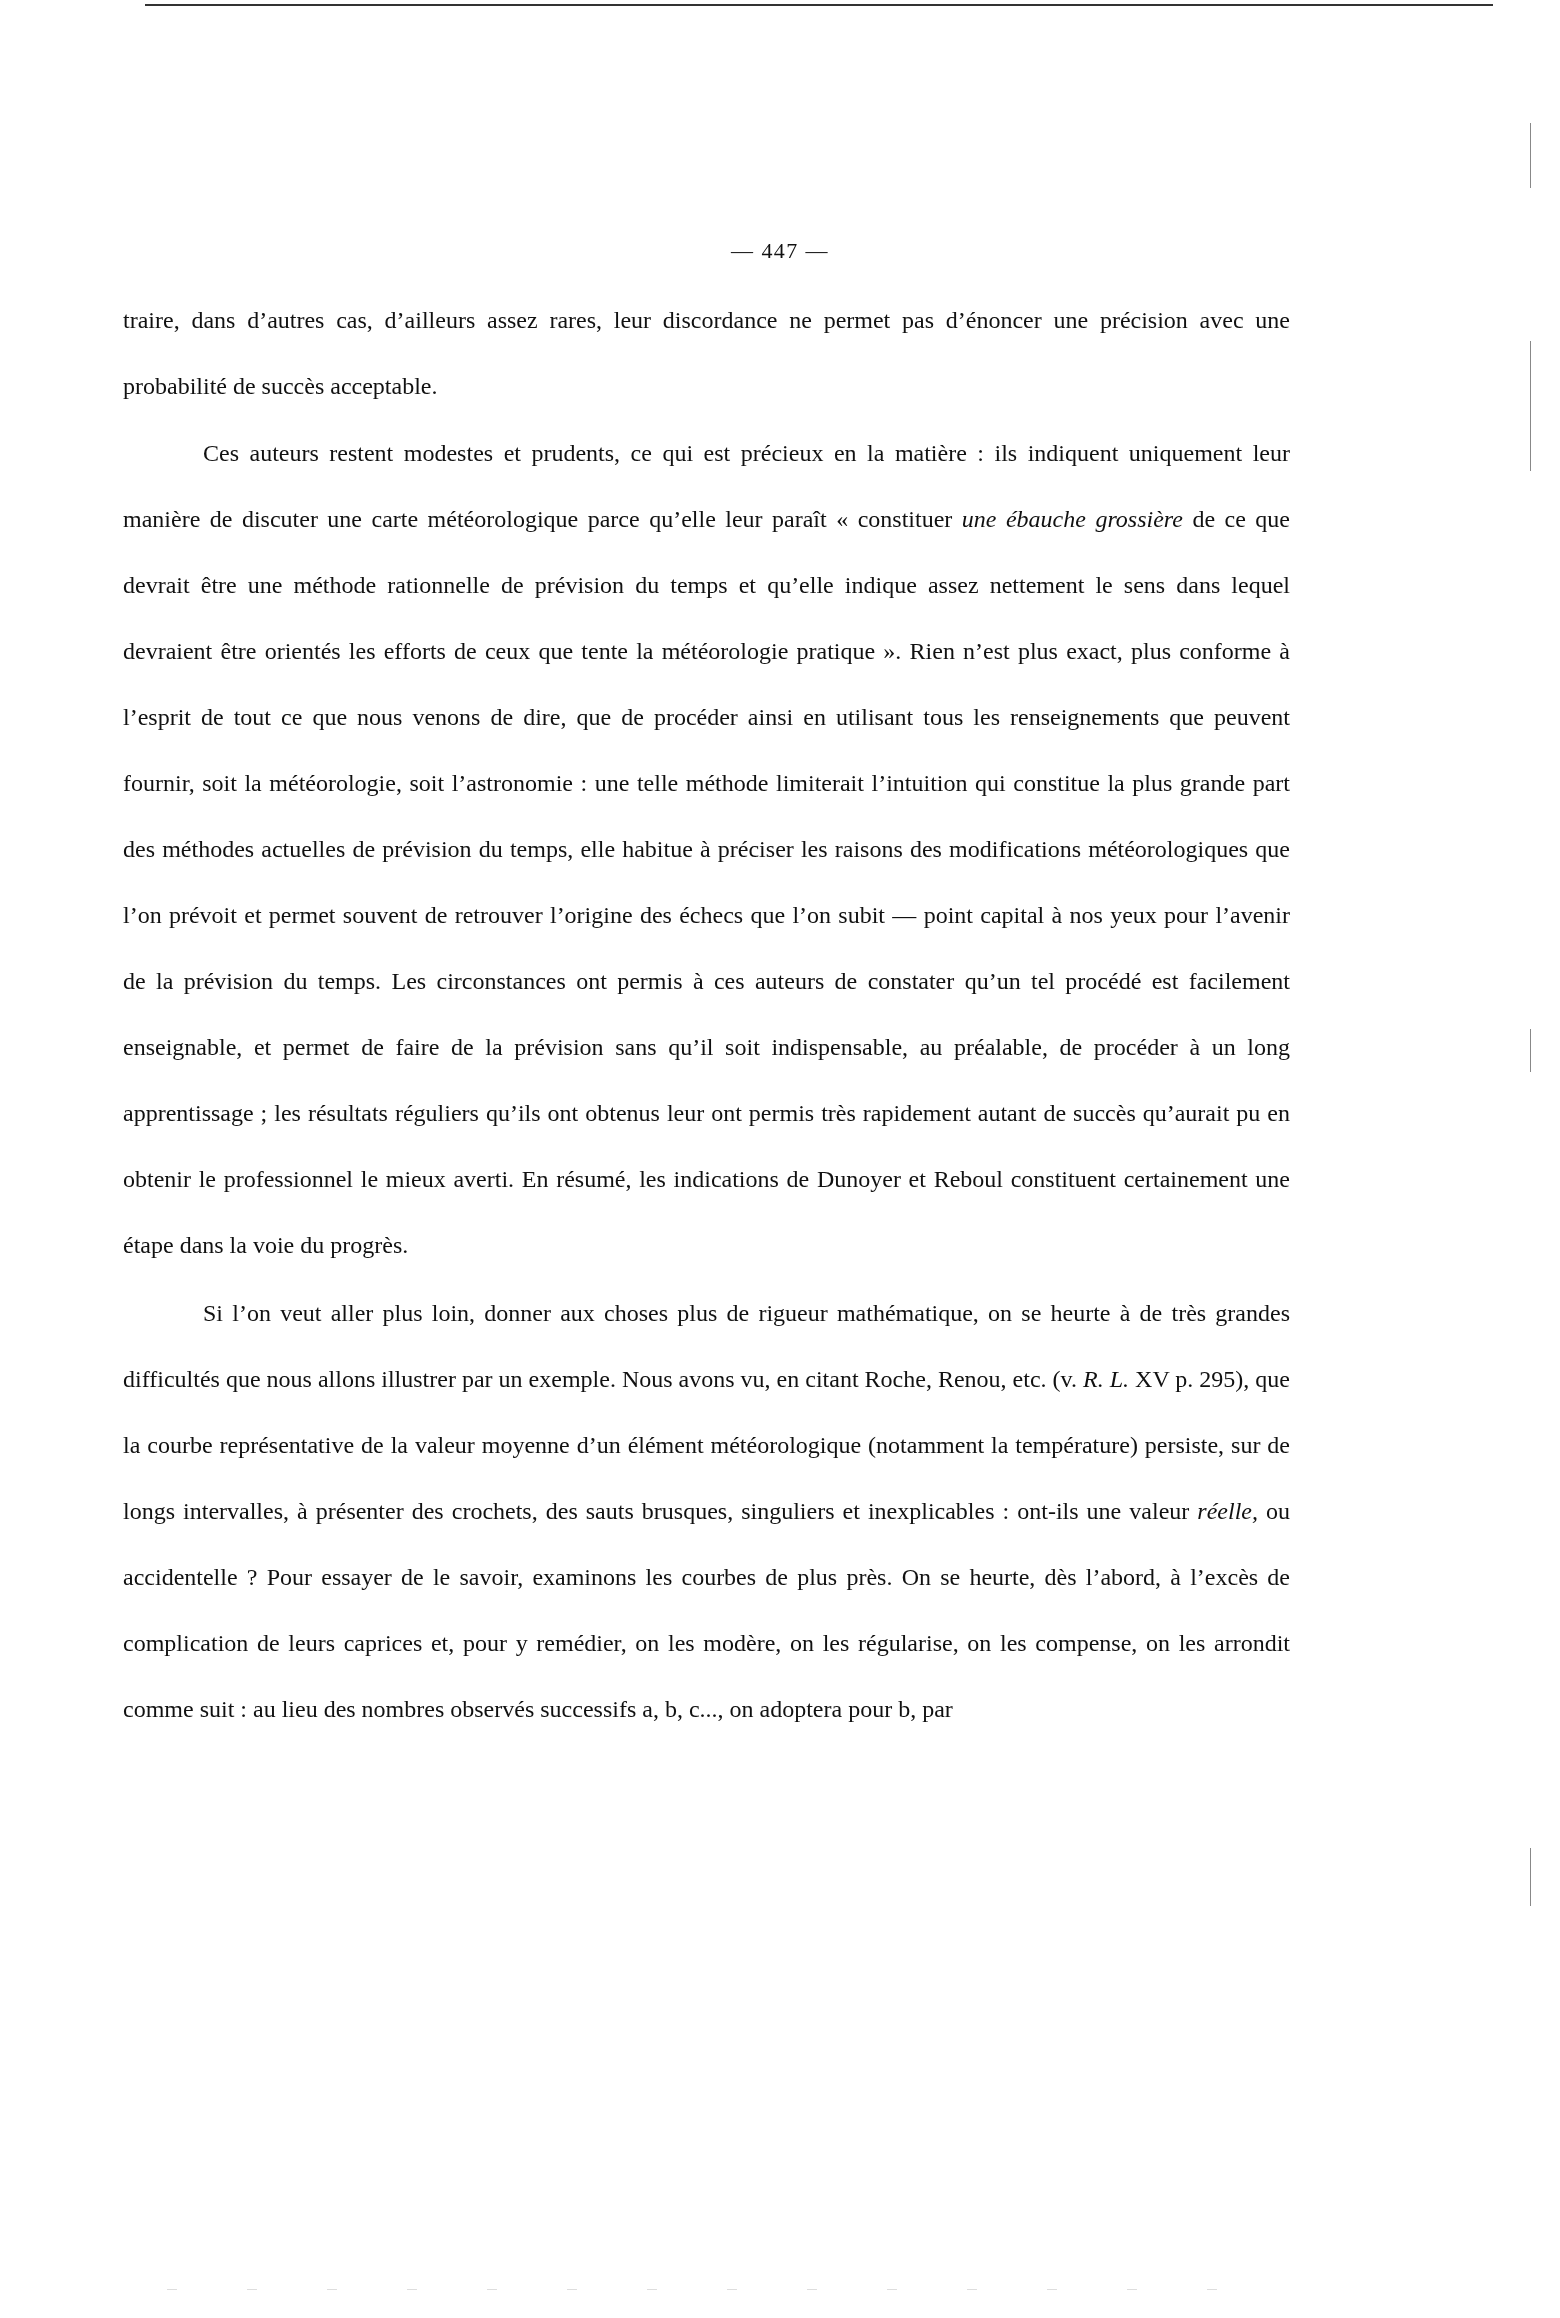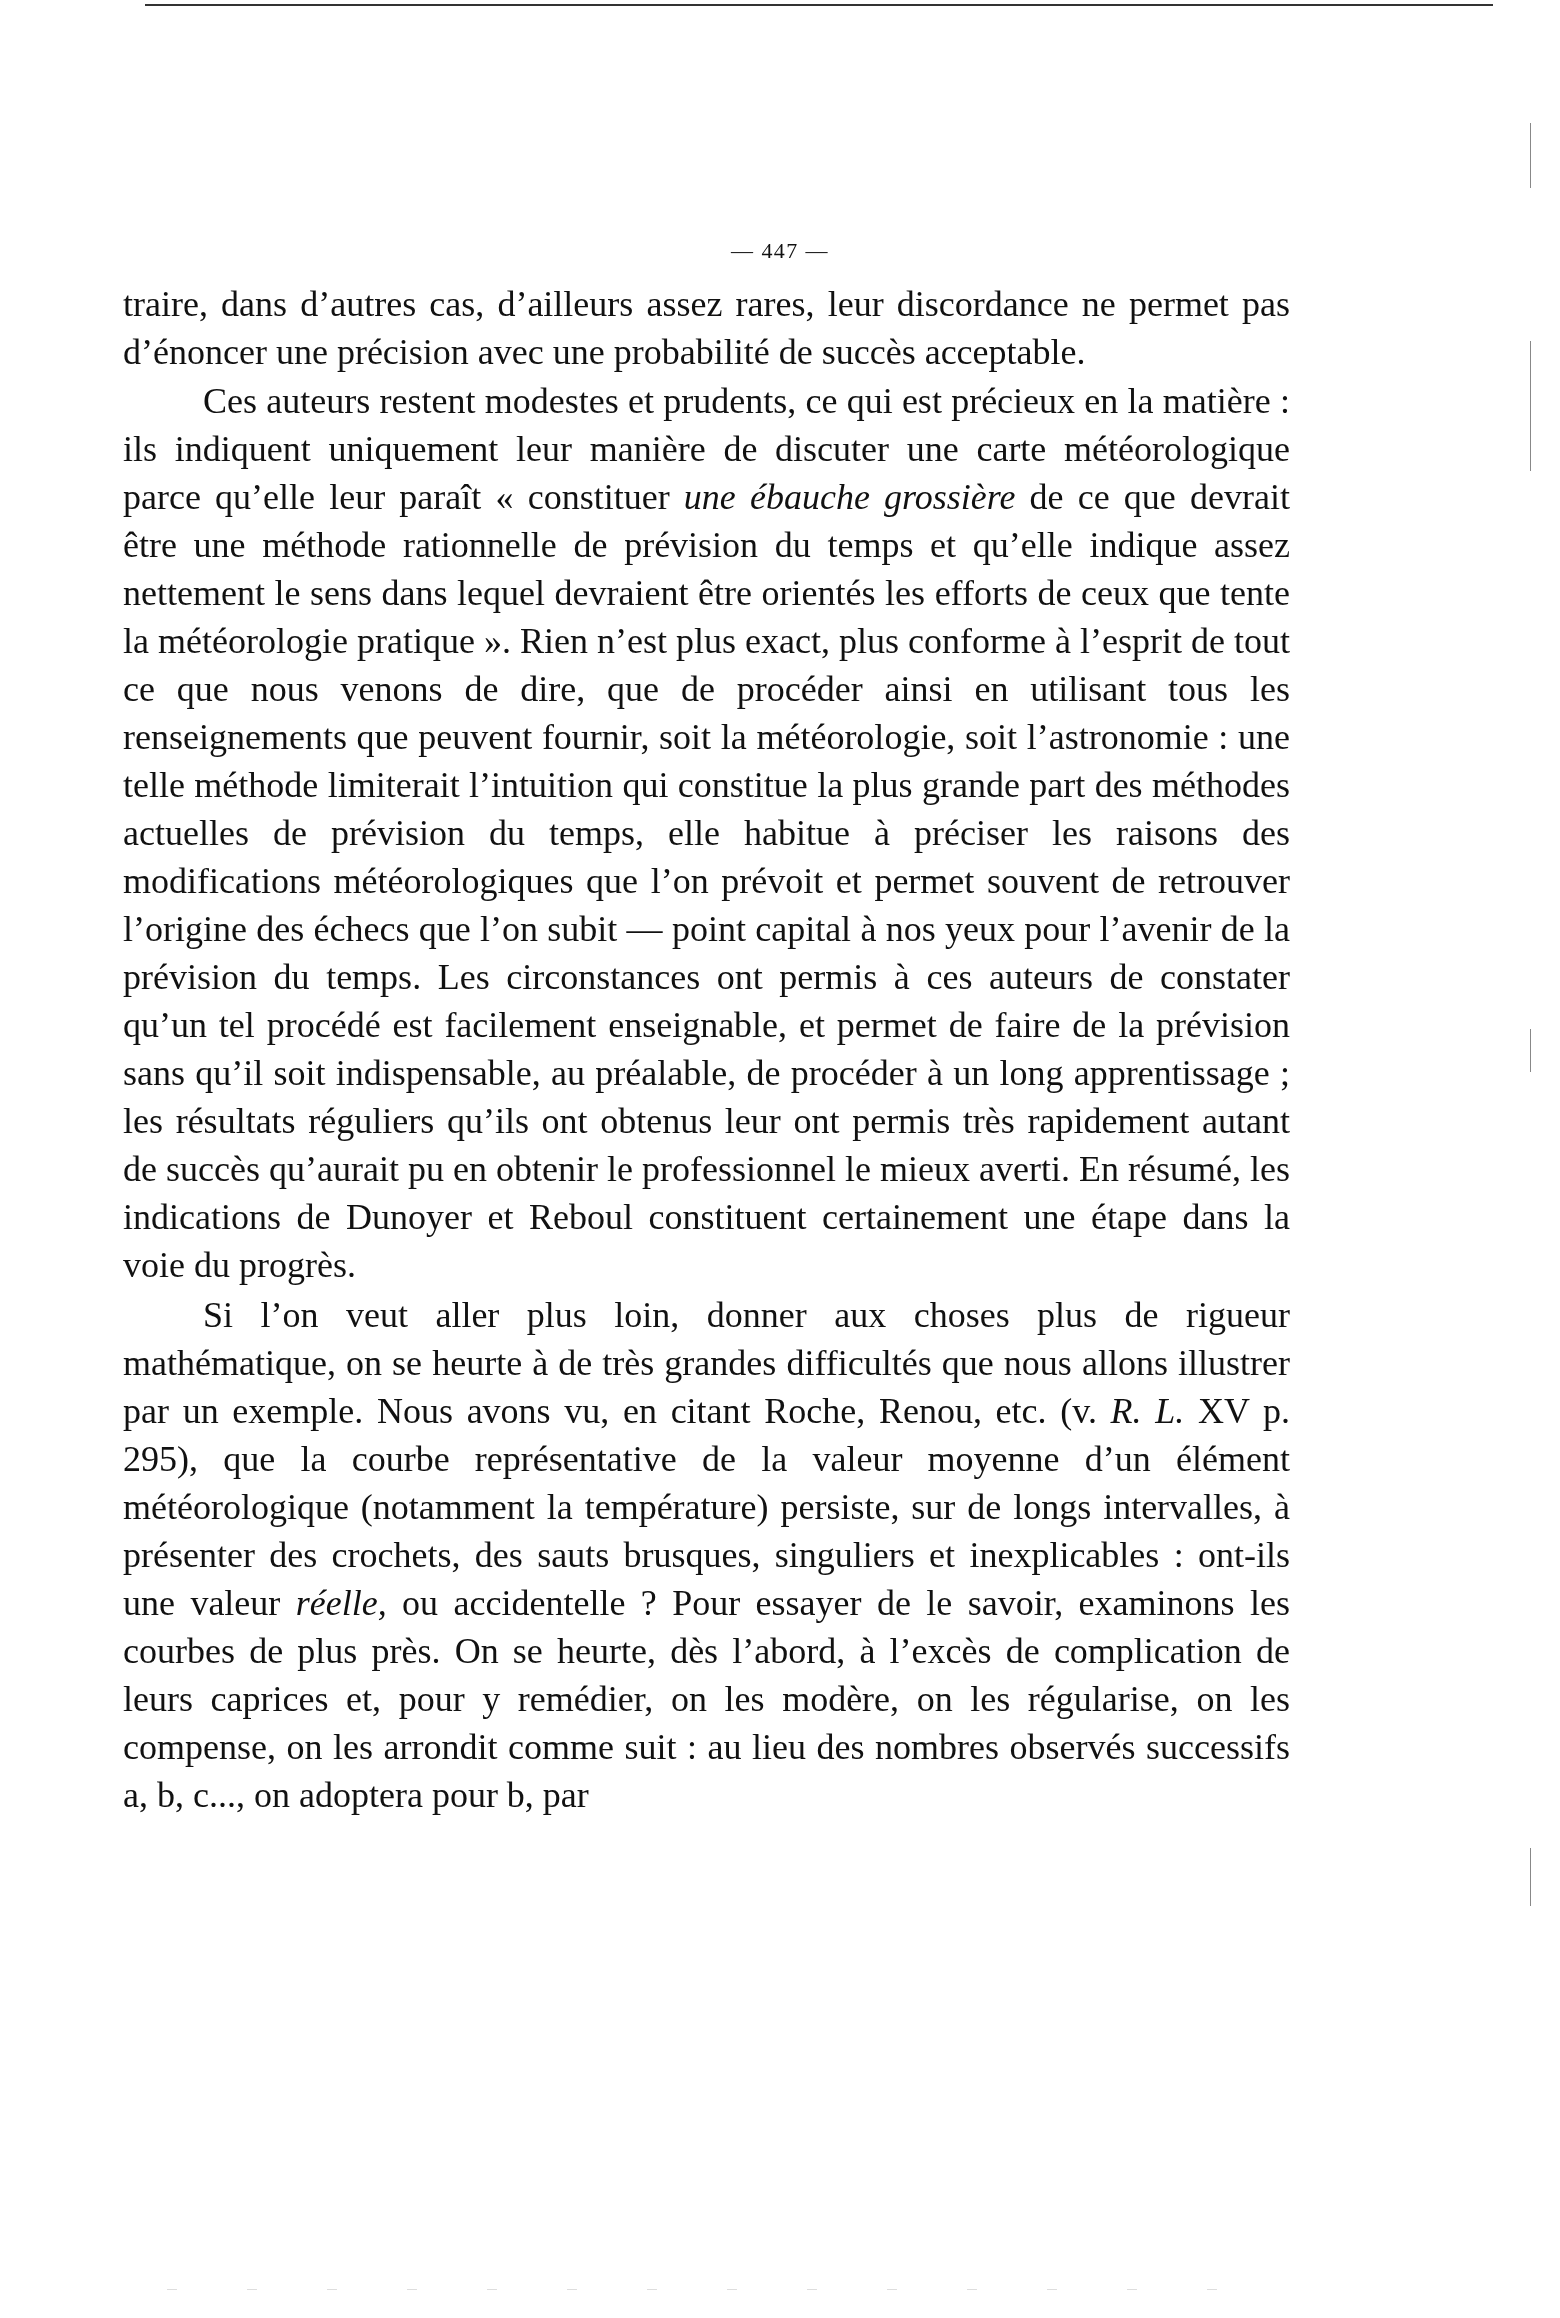--- a/index.html
+++ b/index.html
@@ -1,20 +1,20 @@
 <!DOCTYPE html>
 <html style="font-size:11.6px"><head>
 <meta charset="utf-8">
 <style>
   html, body { margin: 0; padding: 0; background: #ffffff; }
   body { width: 1560px; height: 2319px; position: relative; overflow: hidden; font-family: "Liberation Serif", "DejaVu Serif", serif; color: #111; }
   .top-rule { position: absolute; top: 4.3px; left: 145px; width: 1348px; height: 1.4px; background: #333; }
   .side-mark { position: absolute; right: 29px; width: 1.4px; background: #888; }
   .page-number { position: absolute; top: 238px; left: 0; width: 1560px; text-align: center; font-size: 22px; letter-spacing: 1.4px; }
-  .text-block { position: absolute; top: 280px; left: 123px; width: 1167px; font-size: 36px; line-height: 48px; text-align: justify; }
+  .text-block { position: absolute; top: 287px; left: 123px; width: 1167px; font-size: 24px; line-height: 66px; text-align: justify; }
   .text-block p { margin: 0; }
   .indent { text-indent: 80px; }
   .text-block p + p { margin-top: 1.4px; }
   em { font-style: italic; }
   .bottom-noise { position: absolute; bottom: 29px; left: 167px; width: 1087px; height: 1.4px; background: repeating-linear-gradient(90deg, #bbb 0 10px, transparent 10px 80px); opacity: .5; }
 </style>
 </head>
 <body>
 
 <div class="top-rule"></div>

